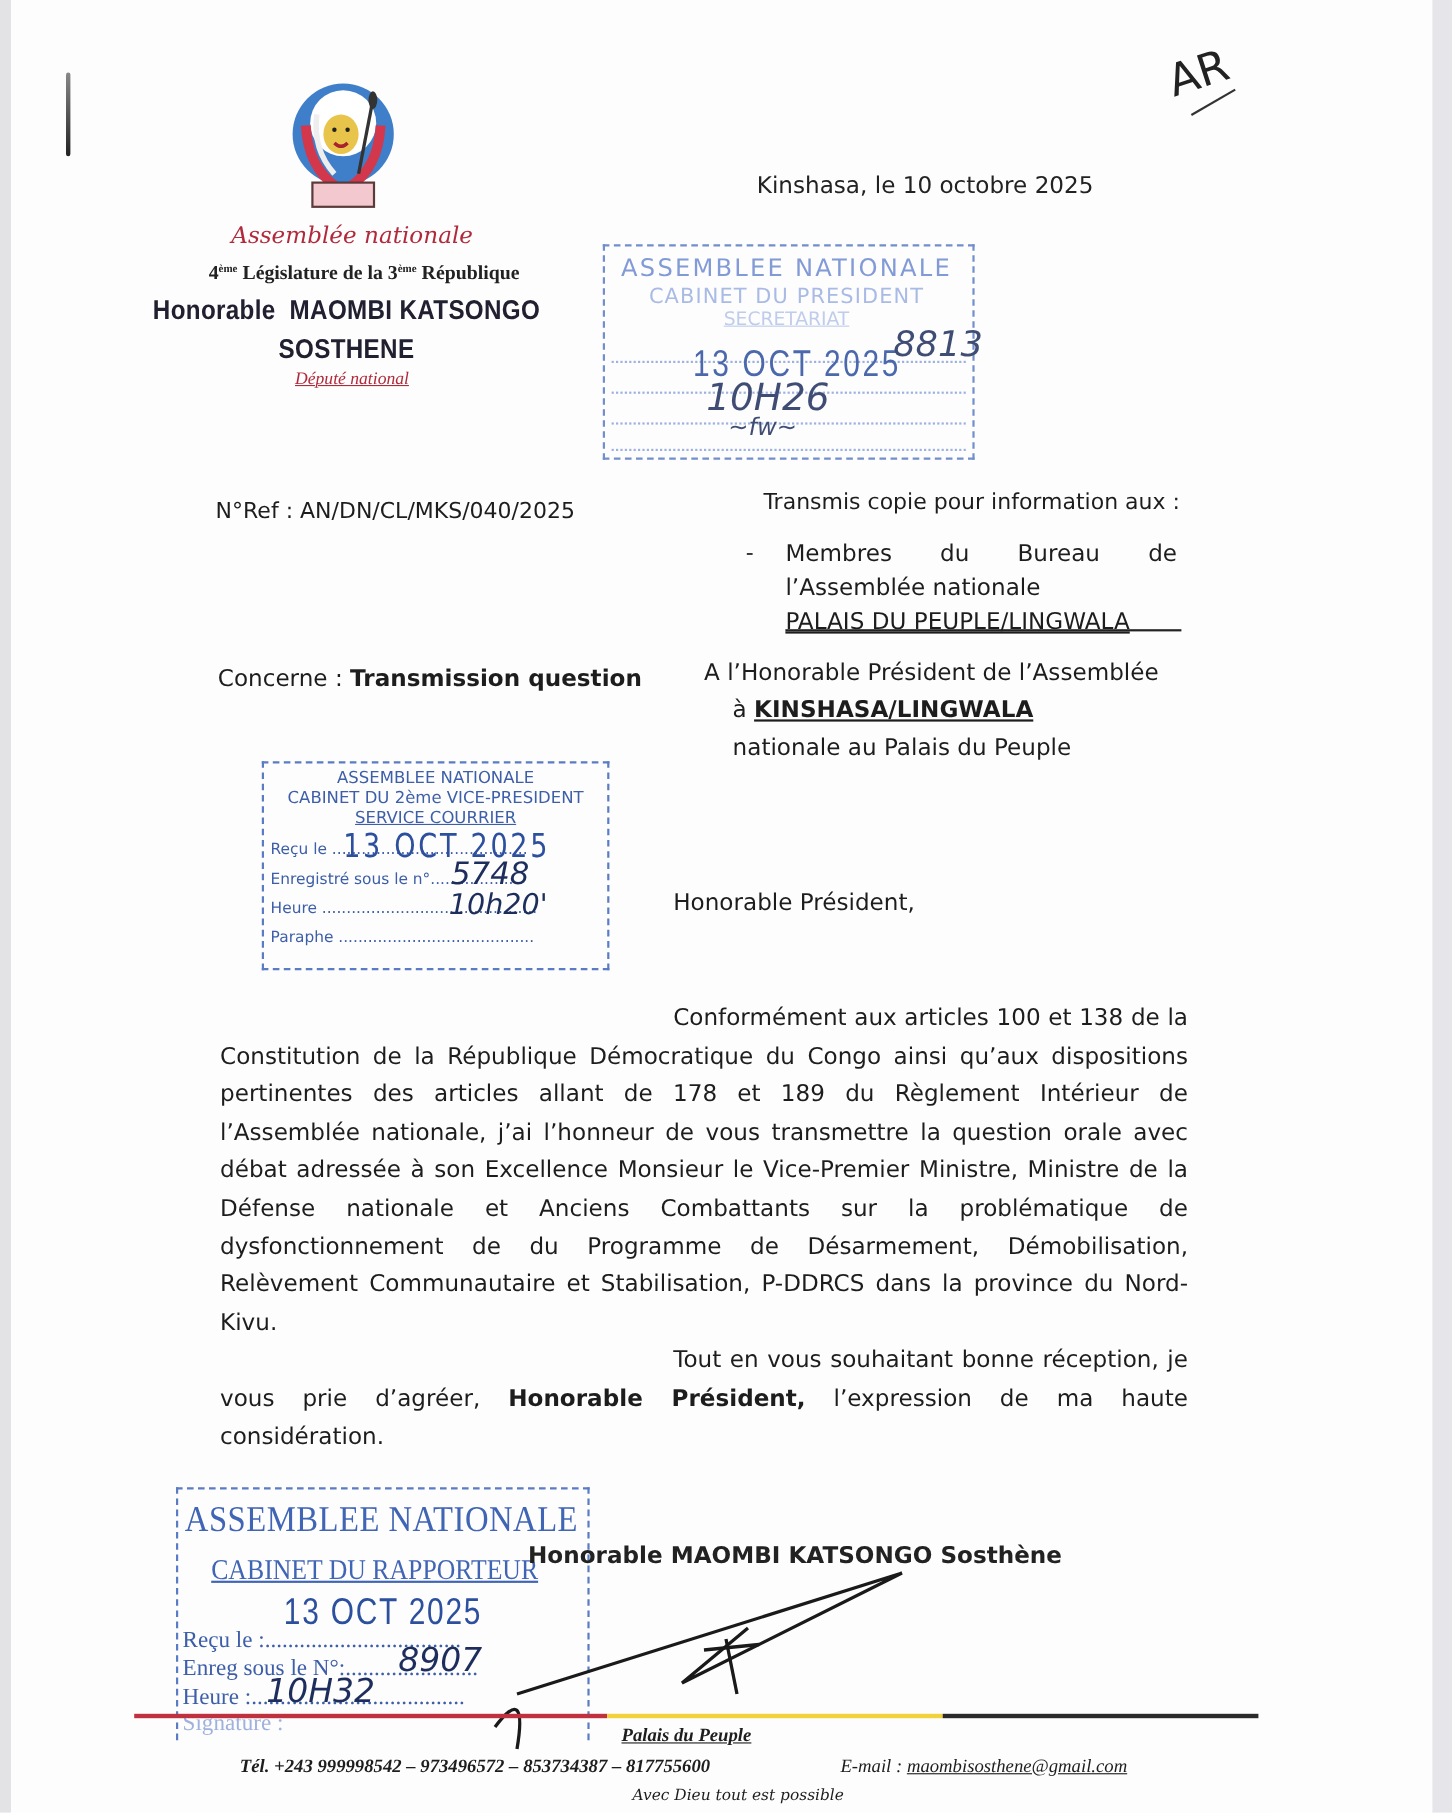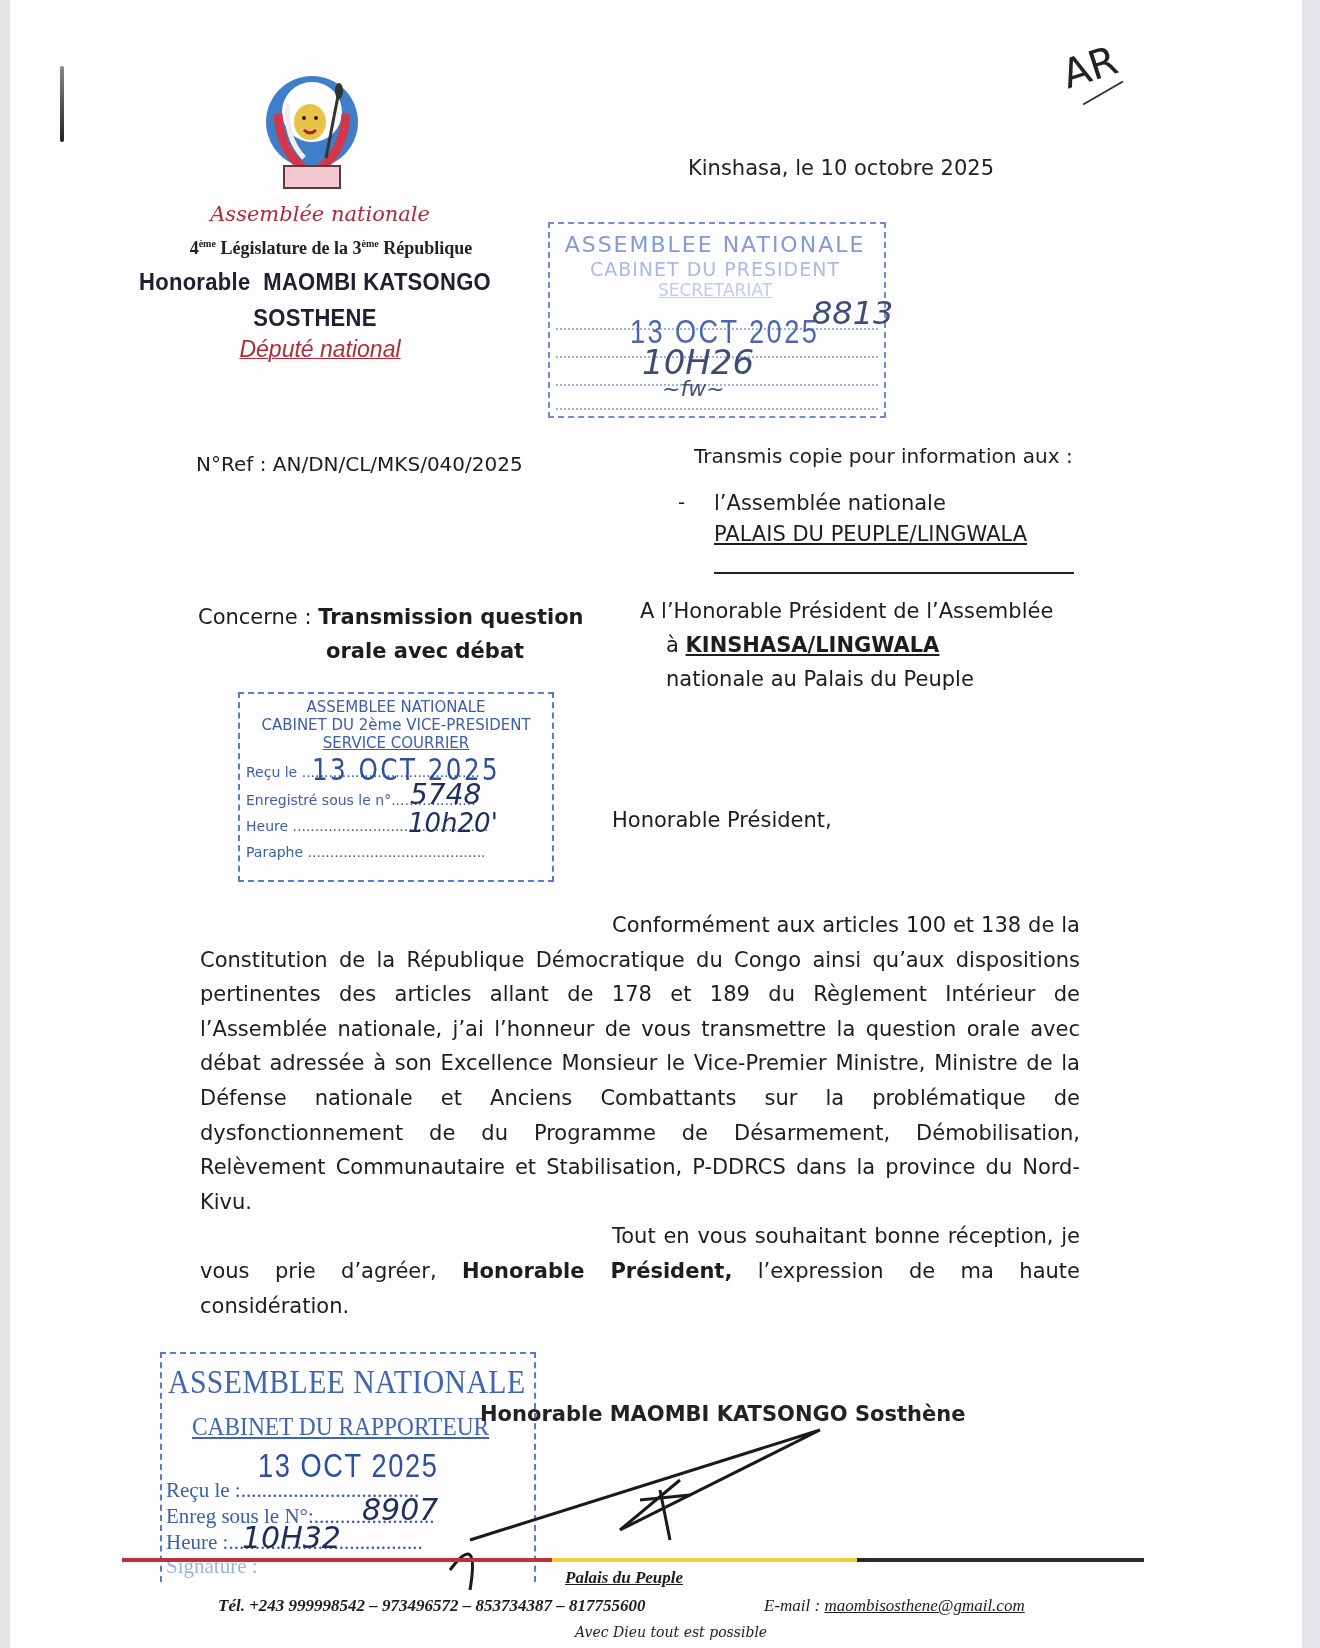--- a/index.html
+++ b/index.html
@@ -15,21 +15,21 @@
   .page { position: absolute; left: 10px; top: 0; width: 1292px; height: 1648px; background: #fdfdfd; }
   .abs { position: absolute; }
 
   
   .rdc { left: 142px; top: 52px; width: 320px; font-family: "DejaVu Serif", serif; font-style: italic; font-weight: bold; font-size: 19px; color: #2b2b2b; }
   .emblem { left: 248px; top: 74px; width: 108px; height: 120px; }
   .assemblee-script { left: 200px; top: 202px; width: 220px; text-align: right; font-family: "DejaVu Serif", serif; font-style: italic; font-size: 21px; color: #b02a3b; }
   .legislature { left: 146px; top: 238px; width: 350px; text-align: center; font-family: "Liberation Serif", serif; font-size: 18px; font-weight: bold; color: #222; }
   .legislature sup { font-size: 10px; }
   .honorable-name { left: 126px; top: 264px; width: 358px; text-align: center; font-family: "Liberation Sans", sans-serif; font-weight: bold; font-size: 22px; color: #202030; line-height: 32px; letter-spacing: 0.3px; transform: scaleY(1.12); transform-origin: top; }
-  .depute { left: 200px; top: 336px; width: 220px; text-align: center; font-family: Liberation Sans, sans-serif; font-style: italic; font-size: 23px; color: #b02a3b; text-decoration: underline; text-decoration-thickness: 1px; }
+  .depute { left: 200px; top: 336px; width: 220px; text-align: center; font-family: Liberation Serif, serif; font-style: italic; font-size: 16px; color: #b02a3b; text-decoration: underline; text-decoration-thickness: 1px; }
 
   .ar-mark { left: 1052px; top: 44px; font-family: "DejaVu Sans", sans-serif; font-size: 40px; color: #222; transform: rotate(-18deg); }
   .ar-line { left: 1070px; top: 92px; width: 46px; height: 2px; background: #333; transform: rotate(-30deg); }
   .pin-mark { left: 50px; top: 66px; width: 4px; height: 76px; background: linear-gradient(#888, #222); border-radius: 2px; }
 
   .place-date { left: 678px; top: 156px; font-size: 21px; color: #222; }
 
   
   .stamp { border: 2px dashed #5a7cc4; color: #3d63b6; }
   .stamp-president { left: 538px; top: 222px; width: 334px; height: 192px; opacity: 0.85; }
@@ -140,28 +140,33 @@
     <div class="num">8813</div>
     <div class="heure">10H26</div>
     <div class="sig">~fw~</div>
   </div>
 
   <div class="abs ref">N°Ref : AN/DN/CL/MKS/040/2025</div>
 
   <div class="abs copy-title">Transmis copie pour information aux :</div>
   <div class="abs copy-dash">-</div>
   <div class="abs copy-item">
+    <div class="spread">
+      <span>Membres</span>
+      <span>du</span>
+      <span>Bureau</span>
+      <span>de</span>
+    </div>
     <div>l’Assemblée nationale</div>
     <div class="u">PALAIS DU PEUPLE/LINGWALA</div>
   </div>
   <div class="abs copy-rule"></div>
 
   <div class="abs concerne">
     <div><span>Concerne : </span><span class="b">Transmission question</span></div>
-    <div class="l2">orale avec débat</div>
   </div>
 
   <div class="abs addressee">
     <div>A l’Honorable Président de l’Assemblée</div>
     <div class="ind"><span>à </span><span class="b">KINSHASA/LINGWALA</span></div>
     <div class="ind">nationale au Palais du Peuple</div>
   </div>
 
   <div class="abs stamp stamp-vp">
     <div class="line" style="top:4px">ASSEMBLEE NATIONALE</div>

